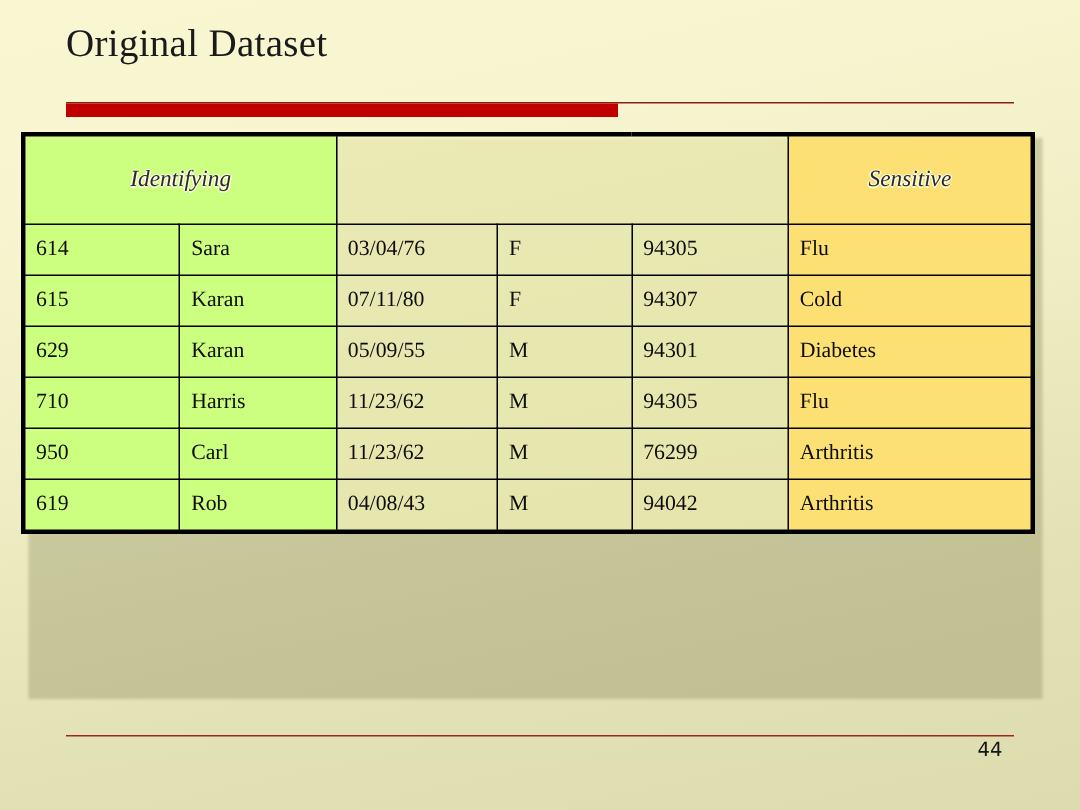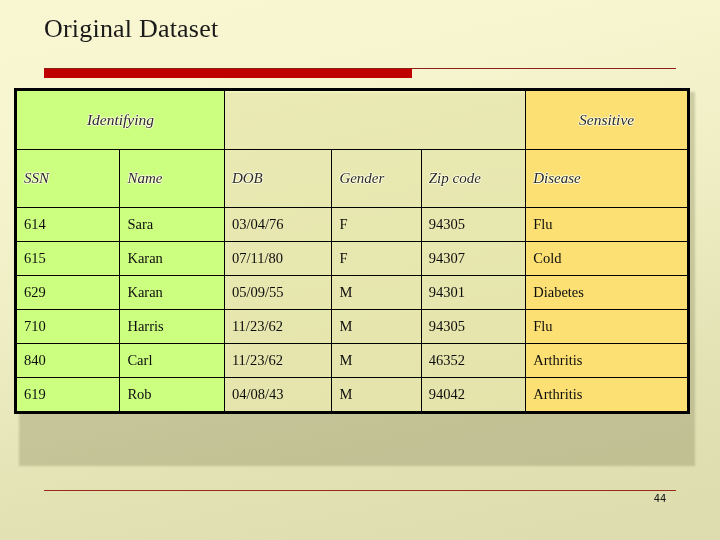--- a/index.html
+++ b/index.html
@@ -125,21 +125,21 @@
     height: 1px;
     background: #9a2a18;
   }
   #page-number {
     position: absolute;
     left: 640px;
     top: 493px;
     width: 40px;
     text-align: center;
     font-family: "DejaVu Sans", sans-serif;
-    font-size: 10px;
+    font-size: 13px;
     color: #141414;
   }
 </style>
 </head>
 <body>
 
 <div id="slide-title">Original Dataset</div>
 
 <div id="title-rule-thin"></div>
 <div id="title-rule-thick"></div>
@@ -162,40 +162,20 @@
         <span class="hdr-text">Identifying</span>
       </td>
       <td class="cg-blank" colspan="3">
         <span class="hdr-text"></span>
       </td>
       <td class="cg-sens">
         <span class="hdr-text">Sensitive</span>
       </td>
     </tr>
 
-    <tr class="field-row">
-      <td class="cg-ident">
-        <span class="hdr-text">SSN</span>
-      </td>
-      <td class="cg-ident">
-        <span class="hdr-text">Name</span>
-      </td>
-      <td class="cg-quasi">
-        <span class="hdr-text">DOB</span>
-      </td>
-      <td class="cg-quasi">
-        <span class="hdr-text">Gender</span>
-      </td>
-      <td class="cg-quasi">
-        <span class="hdr-text">Zip code</span>
-      </td>
-      <td class="cg-sens">
-        <span class="hdr-text">Disease</span>
-      </td>
-    </tr>
 
     <tr class="data-row">
       <td class="cg-ident">614</td>
       <td class="cg-ident">Sara</td>
       <td class="cg-quasi">03/04/76</td>
       <td class="cg-quasi">F</td>
       <td class="cg-quasi">94305</td>
       <td class="cg-sens">Flu</td>
     </tr>
 
@@ -220,25 +200,25 @@
     <tr class="data-row">
       <td class="cg-ident">710</td>
       <td class="cg-ident">Harris</td>
       <td class="cg-quasi">11/23/62</td>
       <td class="cg-quasi">M</td>
       <td class="cg-quasi">94305</td>
       <td class="cg-sens">Flu</td>
     </tr>
 
     <tr class="data-row">
-      <td class="cg-ident">840</td>
+      <td class="cg-ident">950</td>
       <td class="cg-ident">Carl</td>
       <td class="cg-quasi">11/23/62</td>
       <td class="cg-quasi">M</td>
-      <td class="cg-quasi">46352</td>
+      <td class="cg-quasi">76299</td>
       <td class="cg-sens">Arthritis</td>
     </tr>
 
 
     <tr class="data-row">
       <td class="cg-ident">619</td>
       <td class="cg-ident">Rob</td>
       <td class="cg-quasi">04/08/43</td>
       <td class="cg-quasi">M</td>
       <td class="cg-quasi">94042</td>

